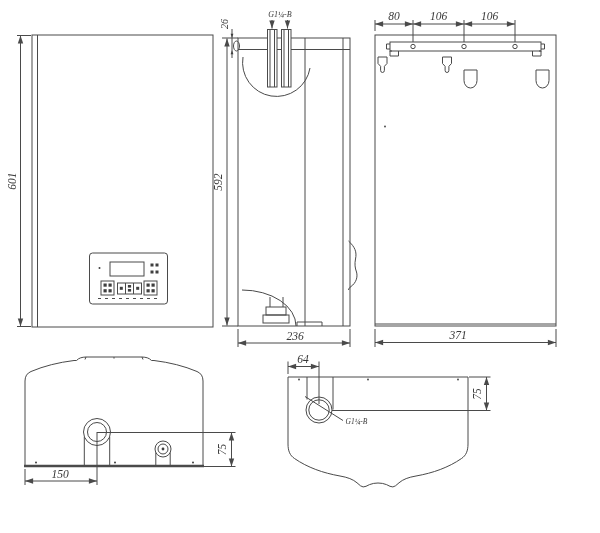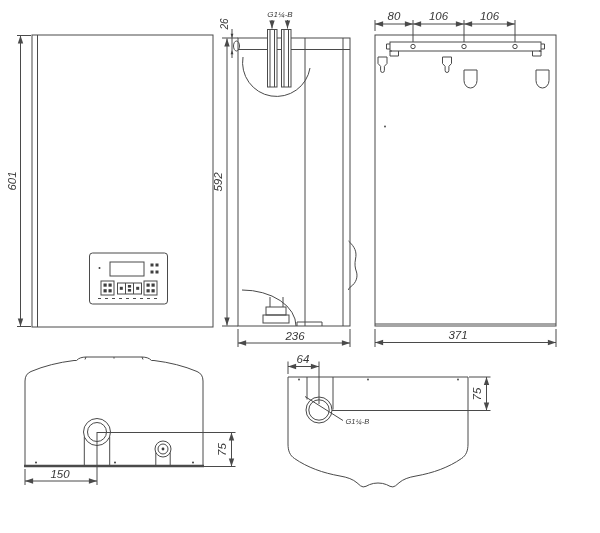--- a/index.html
+++ b/index.html
@@ -1,17 +1,17 @@
 <!DOCTYPE html>
 <html><head>
 <meta charset="utf-8">
 <style>
   html,body{margin:0;padding:0;background:#ffffff;}
   .canvas{position:relative;width:600px;height:533px;background:#ffffff;overflow:hidden;
-          font-family:Liberation Sans, sans-serif;}
+          font-family:Liberation Serif, serif;}
   svg{display:block;}
   .ln{stroke:#4a4a4a;stroke-width:1;fill:none;}
   .thick{stroke:#4a4a4a;stroke-width:2.3;fill:none;}
   .fillmark{fill:#3f3f3f;stroke:none;}
   .dimtxt{fill:#383838;font-size:11.5px;font-style:italic;stroke:none;}
   .dimtxt-sm{fill:#383838;font-size:10px;font-style:italic;stroke:none;}
   .thread{fill:#383838;font-size:8px;font-style:italic;stroke:none;}
   .thread-sm{fill:#383838;font-size:7.5px;font-style:italic;stroke:none;}
   .white{fill:#ffffff;stroke:#4a4a4a;stroke-width:1;}
 </style>

